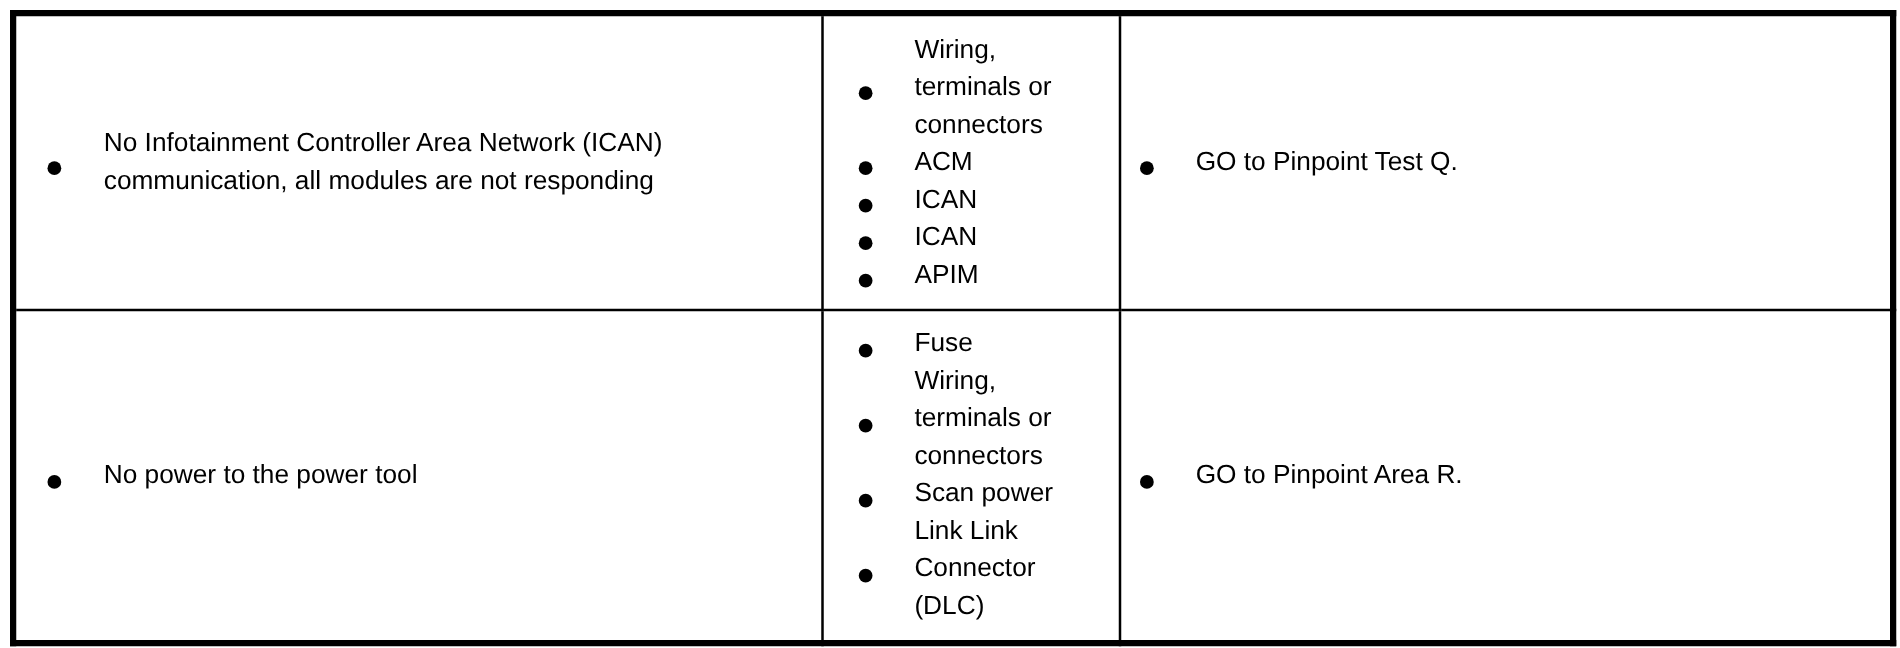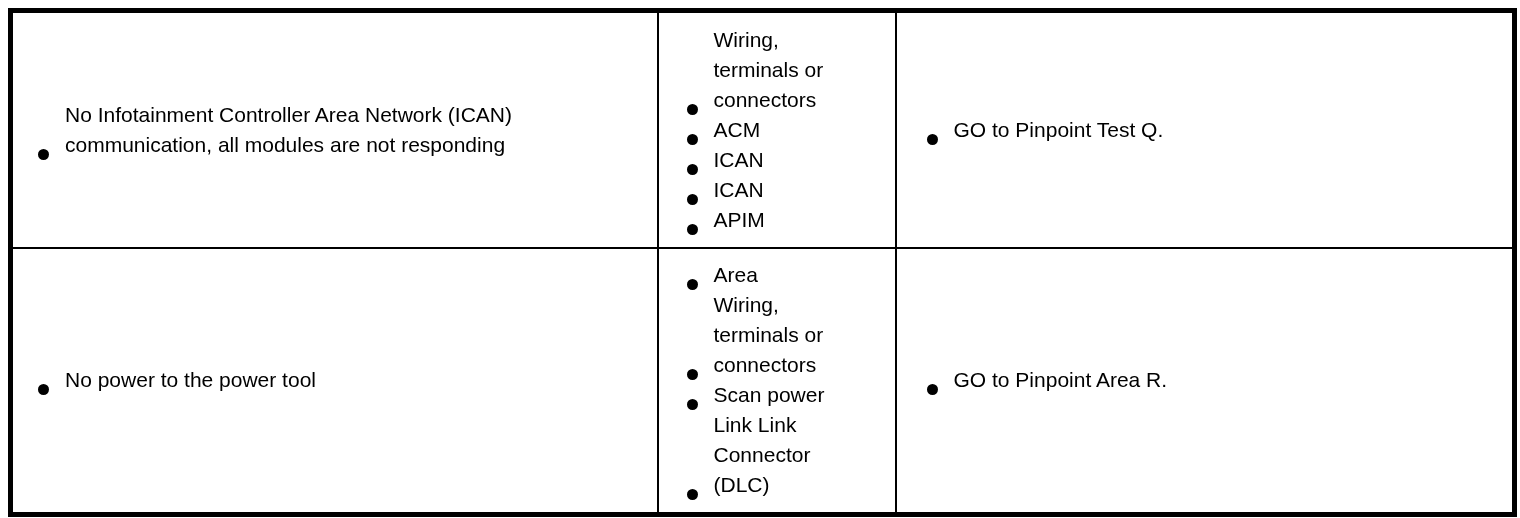--- a/index.html
+++ b/index.html
@@ -34,32 +34,33 @@
   }
   table.diag {
     border-width: 5px;
   }
   td {
     vertical-align: middle;
     padding: 10px 10px;
   }
   td.symptom-cell  { padding-left: 25px; padding-right: 28px; }
   td.sources-cell  { padding-left: 28px; padding-right: 38px; }
-  td.action-cell   { padding-left: 30px; padding-right: 30px; }
+  td.action-cell   { padding-left: 15px; padding-right: 30px; }
   tr.row-1 { height: 237px; }
   tr.row-2 { height: 267px; }
 
   ul.blist {
     list-style: none;
     margin: 0;
     padding: 0;
   }
   ul.blist li {
     display: flex;
-    align-items: flex-end;
+    align-items: center;
+    gap: 18px;
   }
   .bullet {
     flex: 0 0 11px;
     width: 11px;
     height: 11px;
     margin: 10px 16px 0 0;
     background: #000000;
     border-radius: 50%;
   }
   .li-text {
@@ -127,21 +128,21 @@
             <li>
               <span class="bullet"></span>
               <span class="li-text">No power to the power tool</span>
             </li>
           </ul>
         </td>
         <td class="sources-cell">
           <ul class="blist">
             <li>
               <span class="bullet"></span>
-              <span class="li-text">Area</span>
+              <span class="li-text">Fuse</span>
             </li>
             <li>
               <span class="bullet"></span>
               <span class="li-text">Wiring, terminals or connectors</span>
             </li>
             <li>
               <span class="bullet"></span>
               <span class="li-text">Scan power</span>
             </li>
             <li>

